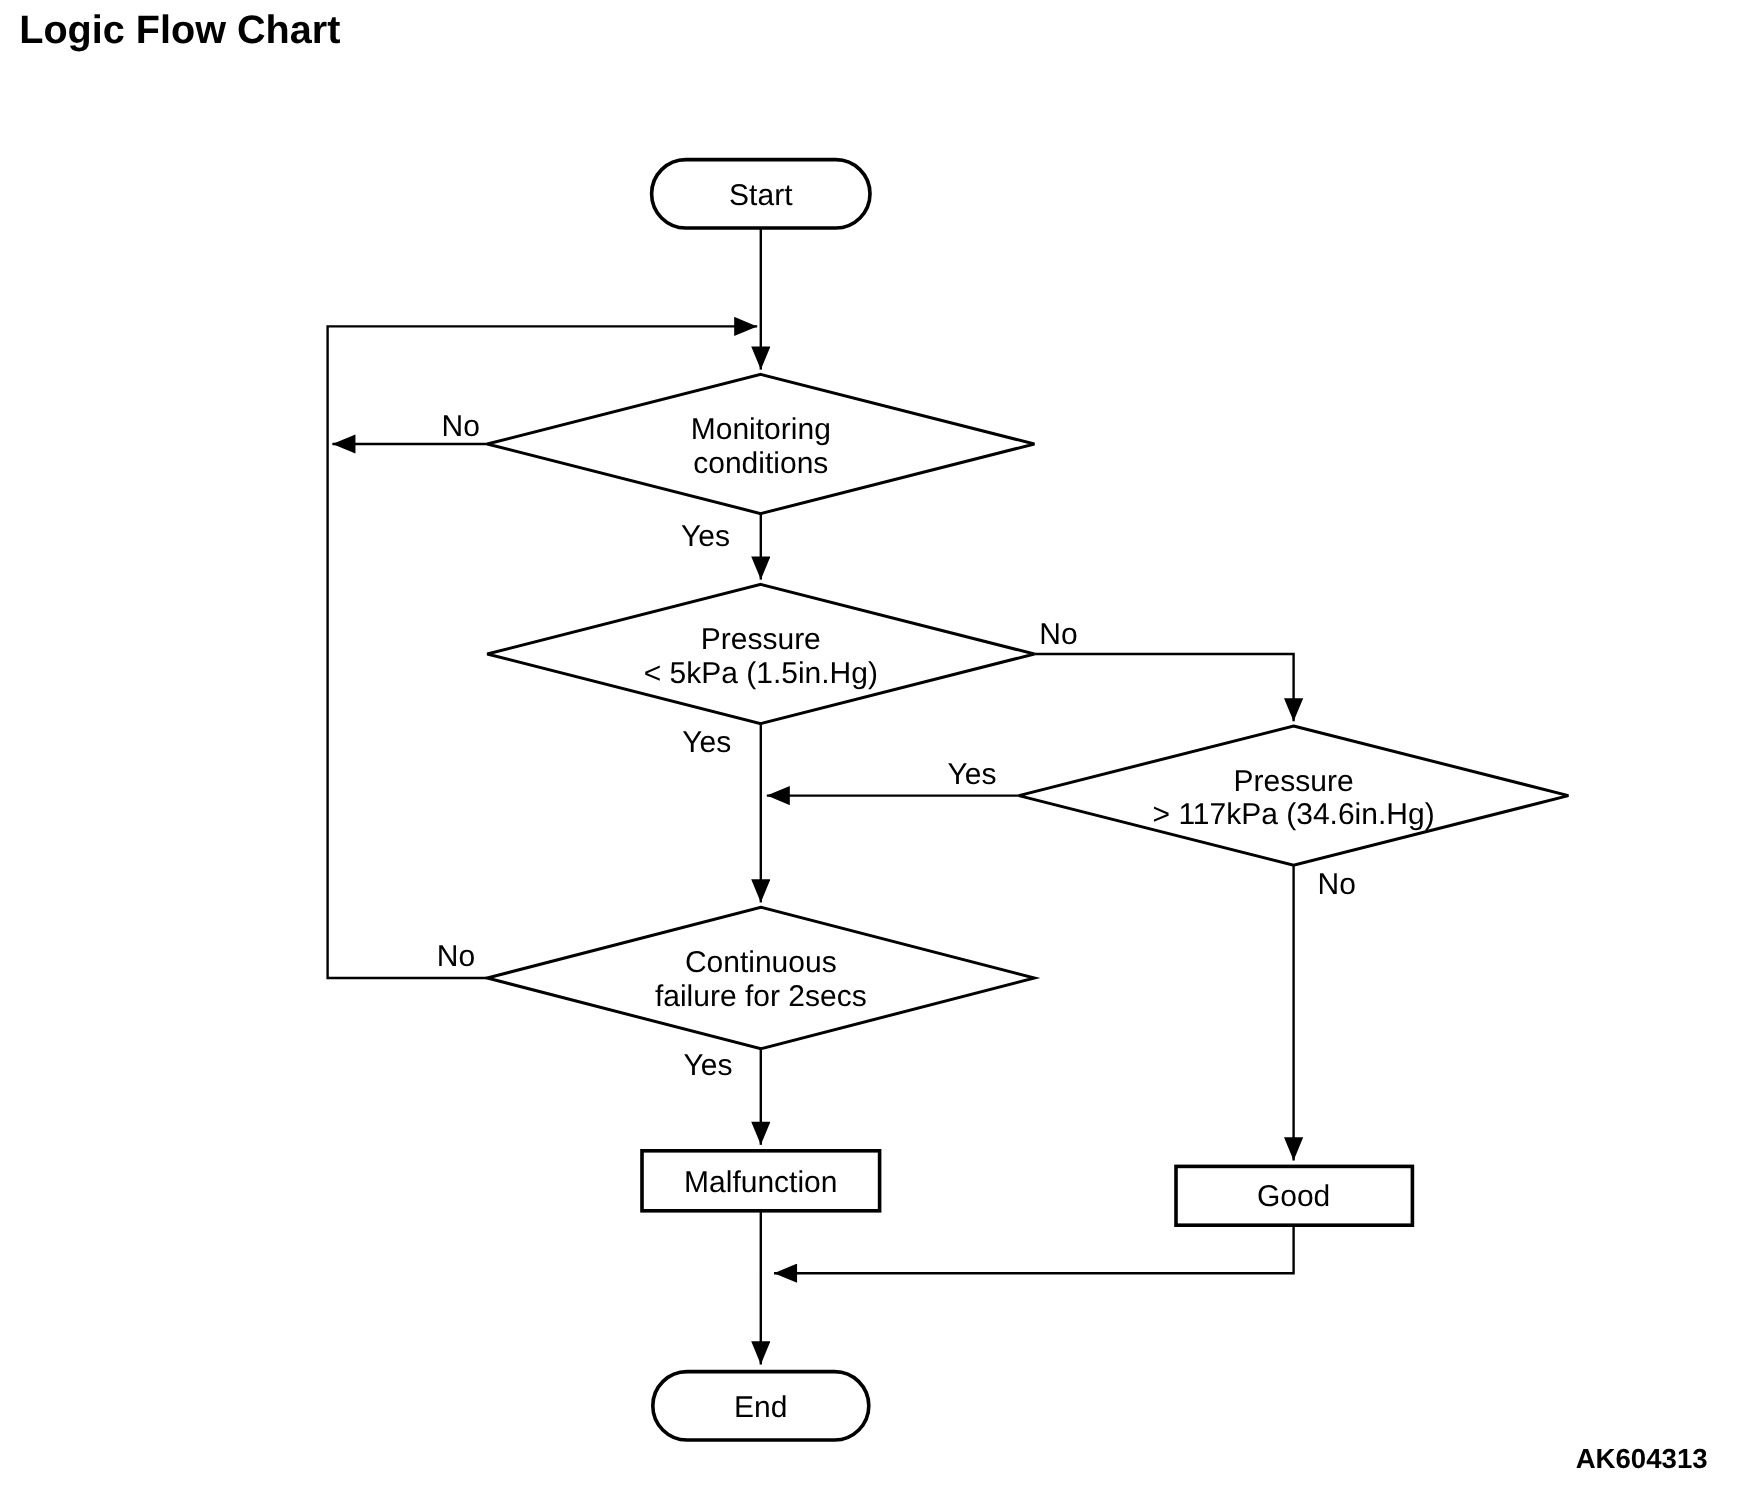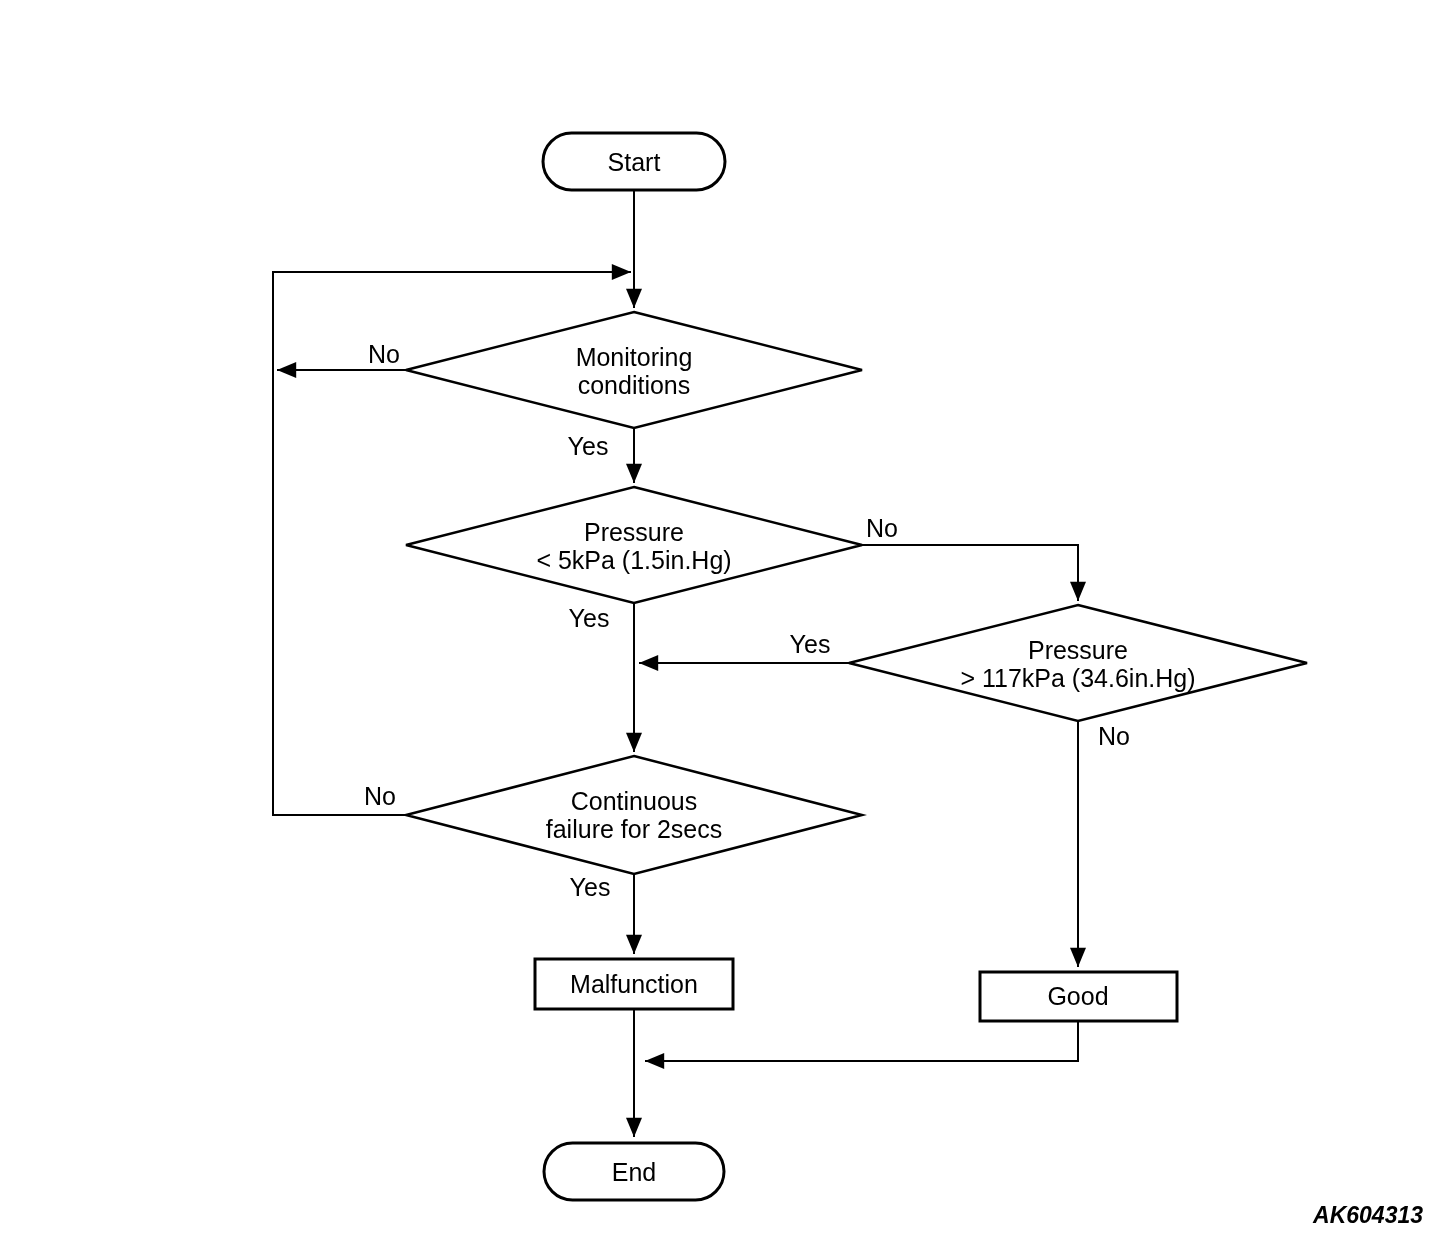--- a/index.html
+++ b/index.html
@@ -25,21 +25,20 @@
     letter-spacing: 0px;
     color: #000000;
   }
   .figure-code {
     position: absolute;
     right: 33px;
     top: 1202px;
     font-size: 23px;
     font-weight: bold;
     color: #000000;
-    font-style: italic;
   }
   svg.flowchart {
     position: absolute;
     left: 0;
     top: 0;
   }
   .shape {
     fill: #ffffff;
     stroke: #000000;
   }
@@ -59,20 +58,21 @@
     font-size: 25px;
     fill: #000000;
     text-anchor: middle;
   }
 </style>
 </head>
 <body>
 
 <div class="page">
 
+  <div class="page-title">Logic Flow Chart</div>
 
   <svg class="flowchart" width="1456" height="1248" viewBox="0 0 1456 1248">
     <defs>
       <marker id="ah" viewBox="0 0 12 10" refX="12" refY="5" markerWidth="22" markerHeight="16" markerUnits="userSpaceOnUse" orient="auto">
         <path d="M0,0 L12,5 L0,10 Z" fill="#000000"></path>
       </marker>
     </defs>
 
     <path class="edge" d="M634,190 V308" marker-end="url(#ah)"></path>
     <path class="edge" d="M406,815 H273 V272 H631" marker-end="url(#ah)"></path>

